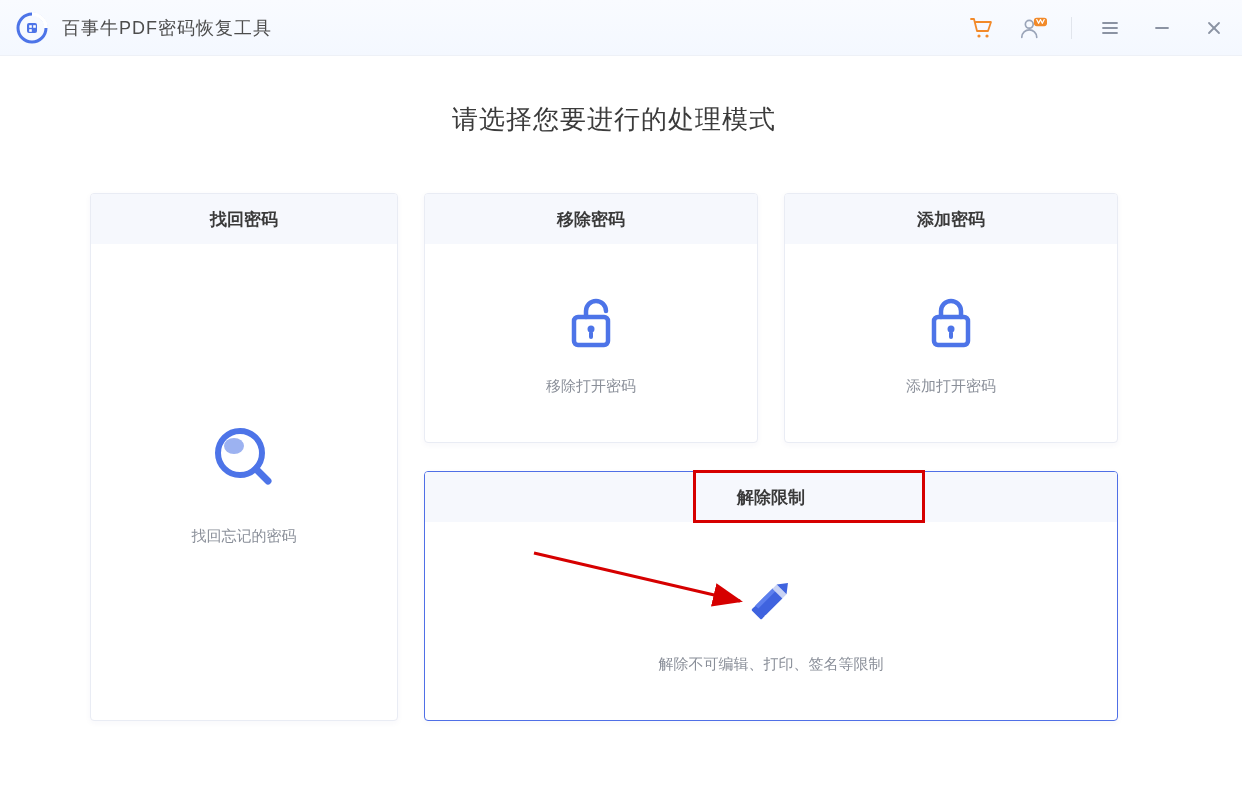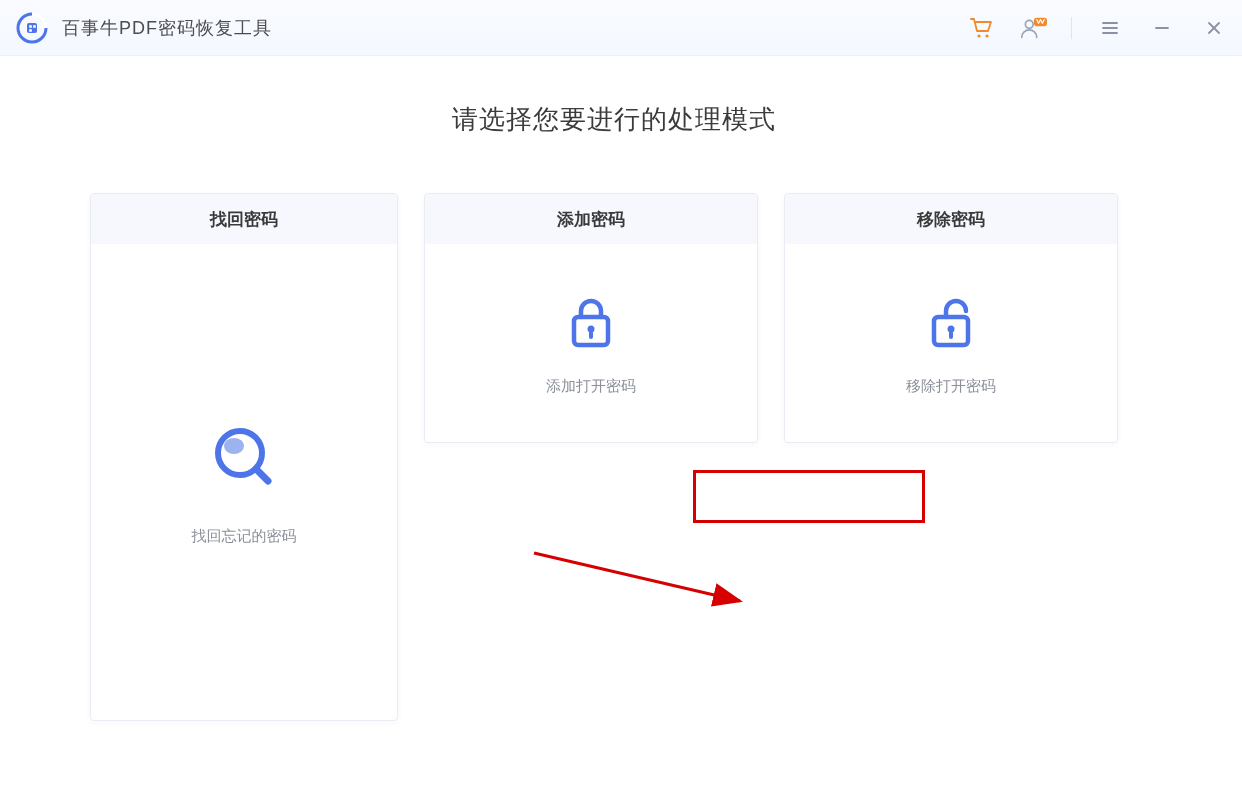--- a/index.html
+++ b/index.html
@@ -133,51 +133,68 @@
           </svg>
         </div>
         <div class="card-desc">找回忘记的密码</div>
       </div>
     </div>
 
     <div class="right-col">
       <div class="right-top-row">
 
         <div class="card small">
+          <div class="card-header">移除密码</div>
+          <div class="card-body">
+            <div>
+              <svg width="62" height="62" viewBox="0 0 62 62">
+                <path d="M26 26 v-6 a10 10 0 0 1 20 0" fill="none" stroke="#4d74e8" stroke-width="4.5" stroke-linecap="round"></path>
+                <rect x="14" y="26" width="34" height="28" rx="4" fill="none" stroke="#4d74e8" stroke-width="4.5"></rect>
+                <circle cx="31" cy="38" r="3.5" fill="#4d74e8"></circle>
+                <rect x="29" y="40" width="4" height="8" rx="2" fill="#4d74e8"></rect>
+              </svg>
+            </div>
+            <div class="card-desc">移除打开密码</div>
+          </div>
+        </div>
+
+        <div class="card small">
           <div class="card-header">添加密码</div>
           <div class="card-body">
             <div>
               <svg width="62" height="62" viewBox="0 0 62 62">
                 <path d="M21 26 v-6 a10 10 0 0 1 20 0 v6" fill="none" stroke="#4d74e8" stroke-width="4.5" stroke-linecap="round"></path>
                 <rect x="14" y="26" width="34" height="28" rx="4" fill="none" stroke="#4d74e8" stroke-width="4.5"></rect>
                 <circle cx="31" cy="38" r="3.5" fill="#4d74e8"></circle>
                 <rect x="29" y="40" width="4" height="8" rx="2" fill="#4d74e8"></rect>
               </svg>
             </div>
             <div class="card-desc">添加打开密码</div>
           </div>
         </div>
 
-        <div class="card small">
-          <div class="card-header">移除密码</div>
-          <div class="card-body">
-            <div>
-              <svg width="62" height="62" viewBox="0 0 62 62">
-                <path d="M26 26 v-6 a10 10 0 0 1 20 0" fill="none" stroke="#4d74e8" stroke-width="4.5" stroke-linecap="round"></path>
-                <rect x="14" y="26" width="34" height="28" rx="4" fill="none" stroke="#4d74e8" stroke-width="4.5"></rect>
-                <circle cx="31" cy="38" r="3.5" fill="#4d74e8"></circle>
-                <rect x="29" y="40" width="4" height="8" rx="2" fill="#4d74e8"></rect>
-              </svg>
-            </div>
-            <div class="card-desc">移除打开密码</div>
+      </div>
+
+      <div class="card wide selected">
+        <div class="card-header">解除限制</div>
+        <div class="card-body">
+          <div>
+            <svg width="62" height="62" viewBox="0 0 62 62">
+              <g transform="rotate(-45 31 31)">
+                <rect x="15" y="24" width="26" height="14" rx="2" fill="#3f63df"></rect>
+                <rect x="15" y="24" width="26" height="4" fill="#5d7fee"></rect>
+                <rect x="40" y="24" width="6" height="14" fill="#c9d3f4"></rect>
+                <polygon points="46,24 55,31 46,38" fill="#3f63df"></polygon>
+                <rect x="10" y="24" width="6" height="14" rx="1.5" fill="#3f63df"></rect>
+              </g>
+            </svg>
           </div>
-        </div>
-
+          <div class="card-desc">解除不可编辑、打印、签名等限制</div>
+        </div>
       </div>
-
 
     </div>
   </div>
 </div>
 
 <div class="highlight-box" style="left:693px; top:470px; width:232px; height:53px;"></div>
 
 <svg class="annotation-arrow" style="left:530px; top:545px;" width="230" height="80" viewBox="0 0 230 80">
   <defs>
     <marker id="arrowhead" markerWidth="10" markerHeight="8" refX="9" refY="4" orient="auto">

